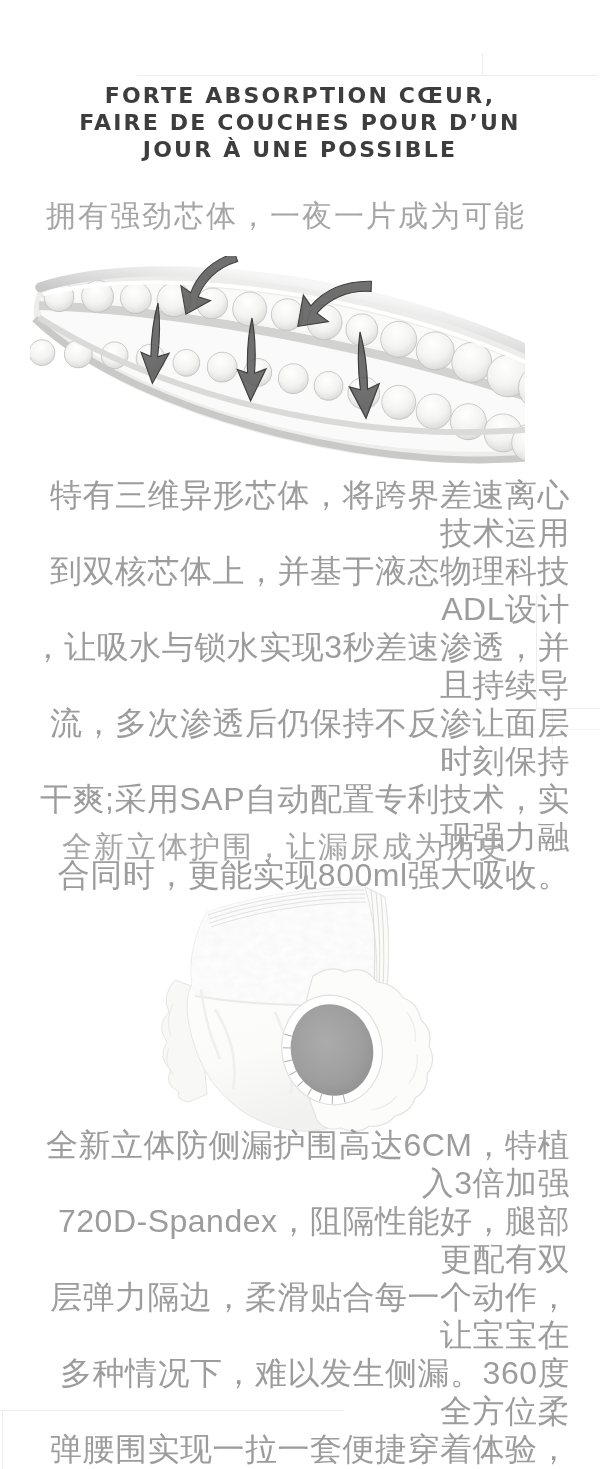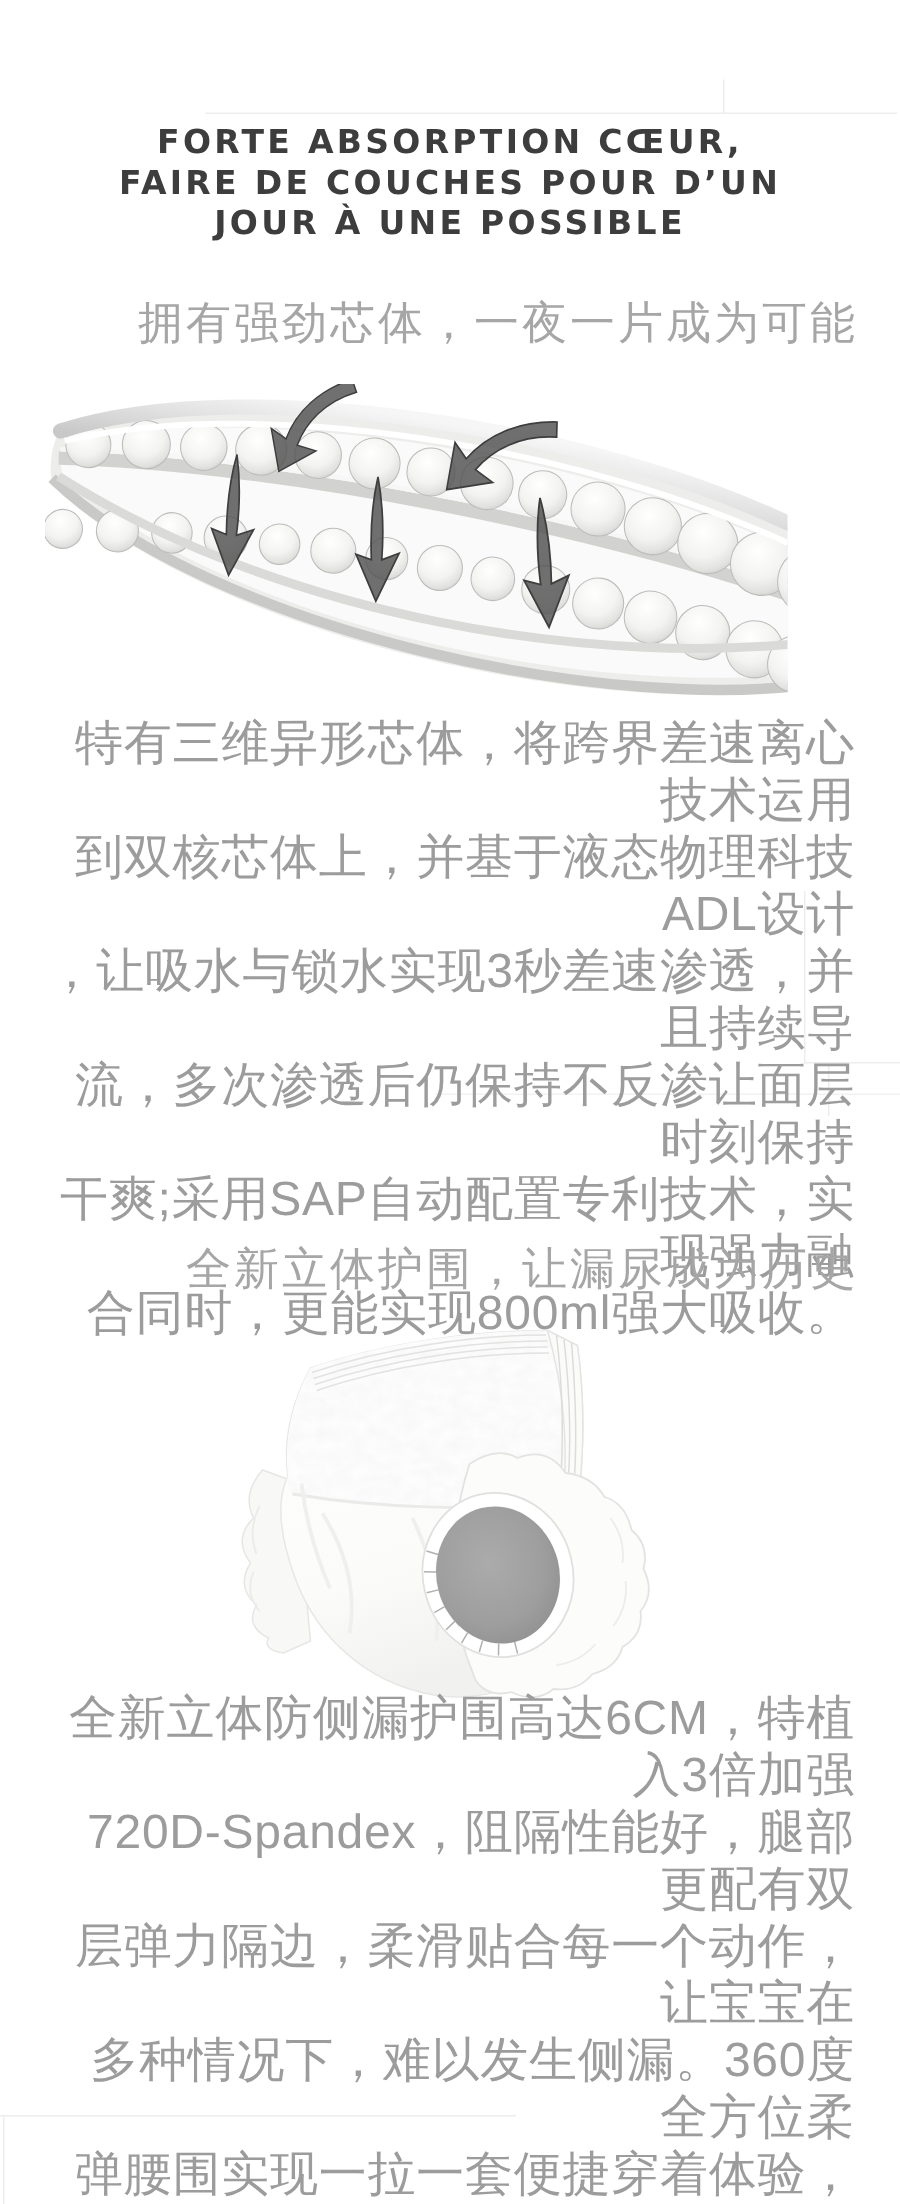--- a/index.html
+++ b/index.html
@@ -10,21 +10,21 @@
   }
   .heading{
     position:absolute;left:0;width:600px;margin:0;
     text-align:center;white-space:pre-line;
     font-family:"DejaVu Sans","Liberation Sans",sans-serif;
     font-weight:700;font-size:22px;line-height:27px;letter-spacing:2.2px;
     color:#3d3d3d;
   }
   .subtitle{
     position:absolute;left:0;width:572px;
-    text-align:right;white-space:pre-line;
+    text-align:center;white-space:pre-line;
     font-weight:300;font-size:30px;line-height:40px;letter-spacing:2px;
     color:#a6a6a6;
   }
   .para{
     position:absolute;left:30px;width:540px;margin:0;
     text-align:right;white-space:pre-line;
     font-weight:300;font-size:32px;line-height:38px;letter-spacing:0.5px;
     color:#9c9c9c;
   }
   .fig{position:absolute;margin:0;padding:0;line-height:0;}

